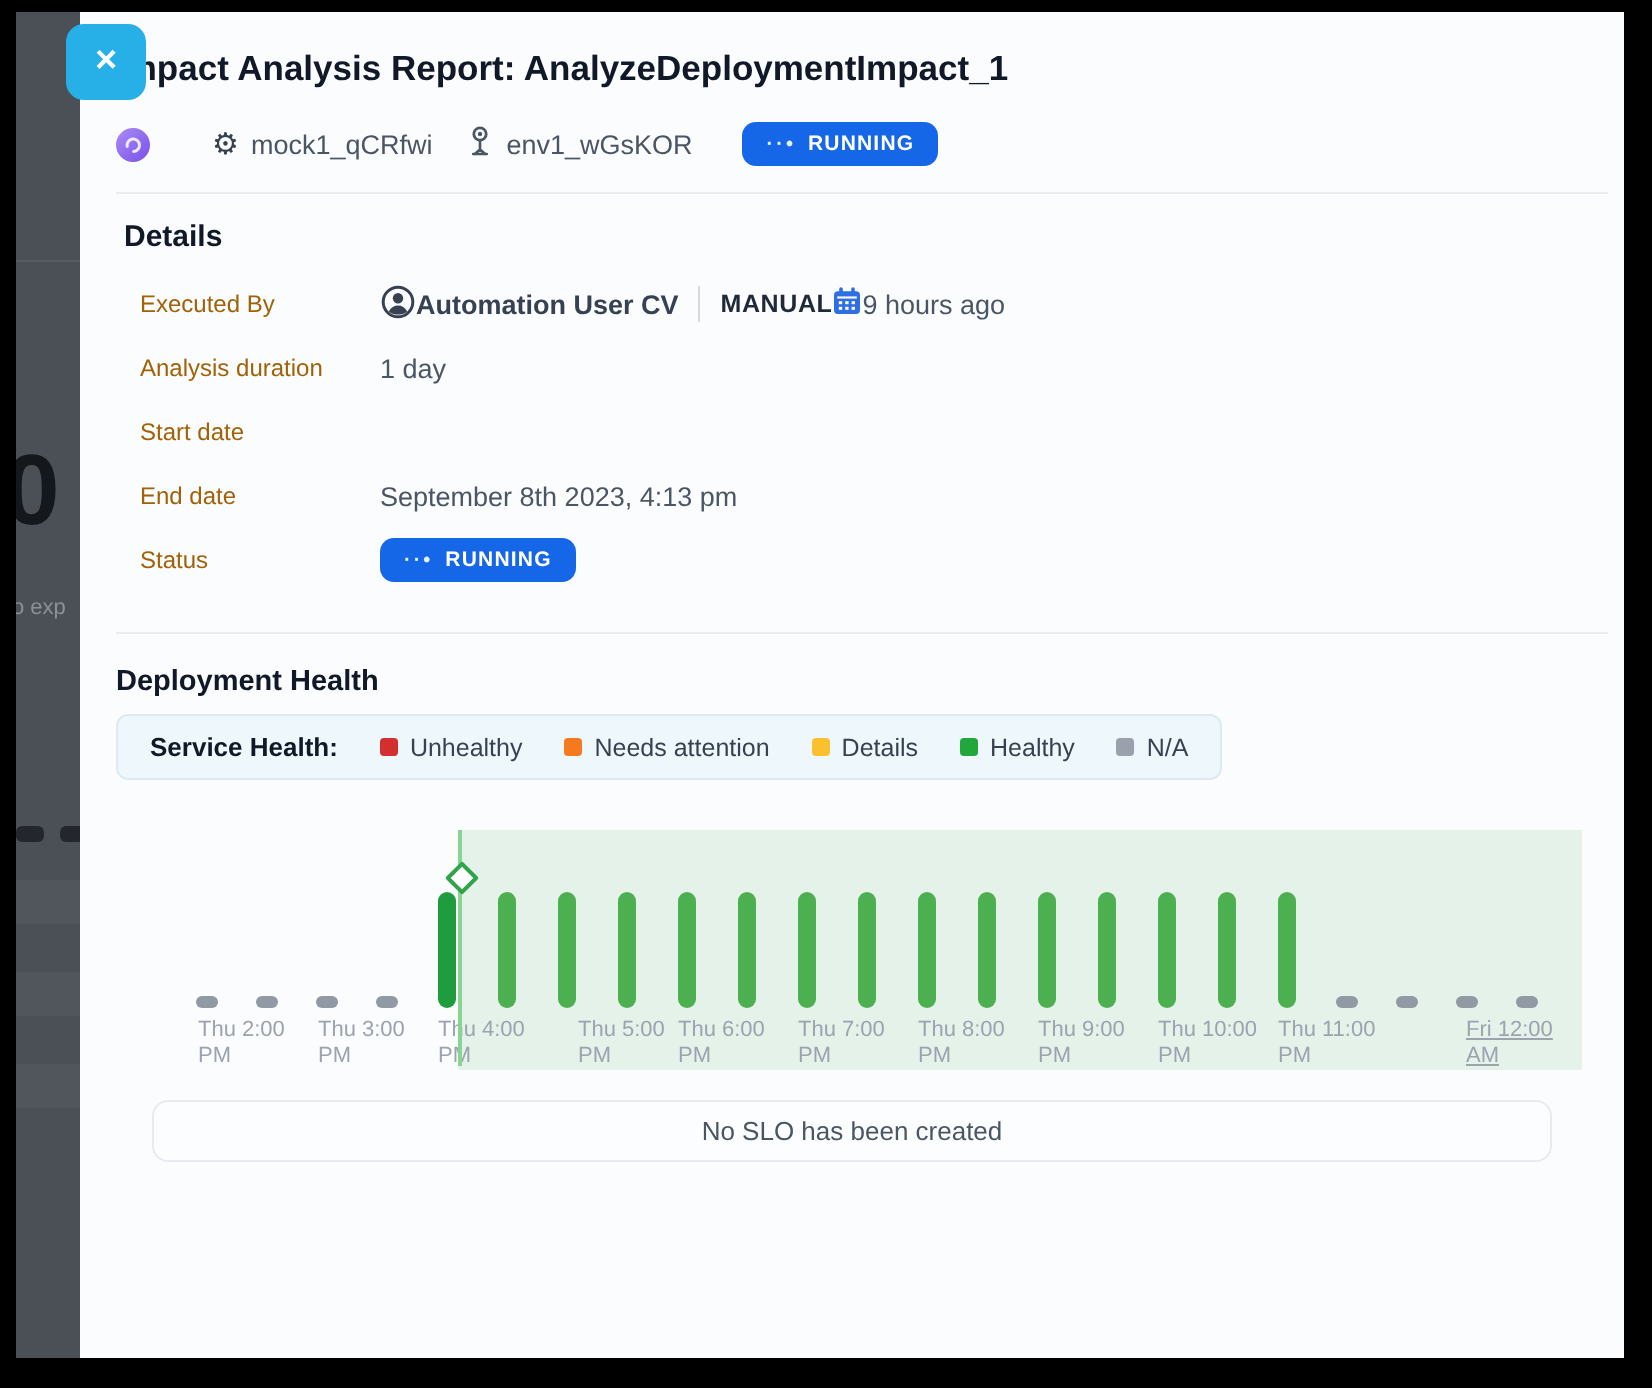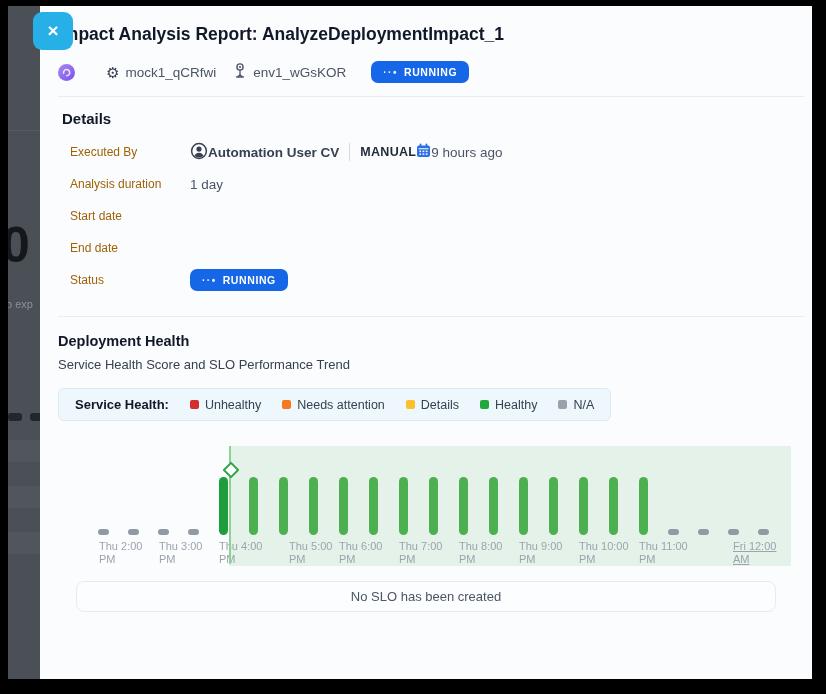--- a/index.html
+++ b/index.html
@@ -151,38 +151,38 @@
         <span class="detail-label">Analysis duration</span>
         <span class="detail-value">1 day</span>
       </div>
 
       <div class="detail-row">
         <span class="detail-label">Start date</span>
       </div>
 
       <div class="detail-row">
         <span class="detail-label">End date</span>
+        <span class="detail-value">September 8th 2023, 4:13 pm</span>
       </div>
 
       <div class="detail-row">
         <span class="detail-label">Status</span>
         <span class="detail-value">
           <span class="run-badge">
             <span class="run-dots">··•</span>
             <span>RUNNING</span>
           </span>
         </span>
       </div>
     </div>
 
     <hr class="divider">
 
     <div class="dh-section">
       <h3 class="dh-heading">Deployment Health</h3>
-      <p class="dh-subtitle">Service Health Score and SLO Performance Trend</p>
 
       <div class="legend-bar">
         <span class="legend-title">Service Health:</span>
         <span style="display:inline-flex;gap:21px">
             <span class="legend-item">
               <span class="swatch" style="background: rgb(211, 47, 47);"></span>
               <span>Unhealthy</span>
             </span>
             <span class="legend-item">
               <span class="swatch" style="background: rgb(245, 122, 31);"></span>

